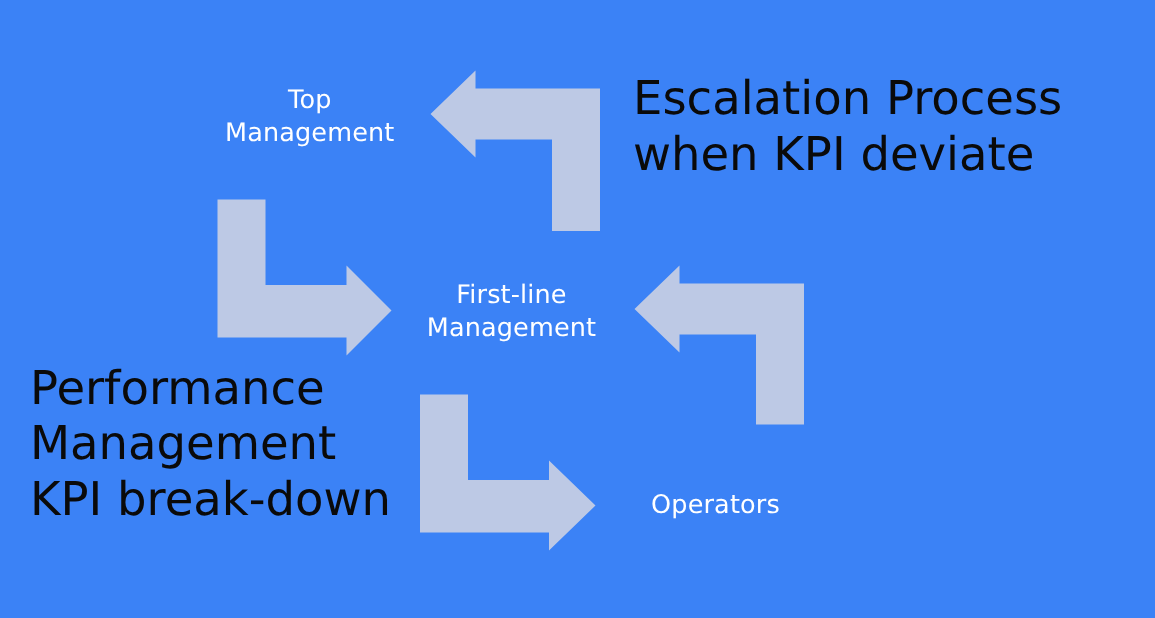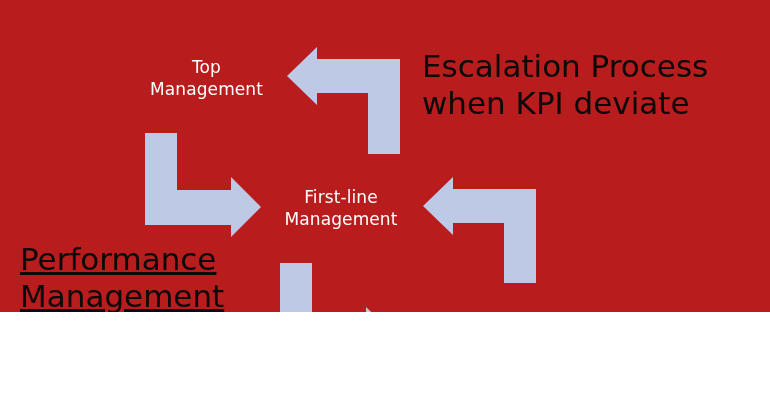--- a/index.html
+++ b/index.html
@@ -6,22 +6,22 @@
     margin: 0;
     padding: 0;
     background: #ffffff;
   }
   body {
     font-family: "DejaVu Sans", sans-serif;
   }
   #canvas {
     position: relative;
     width: 770px;
-    height: 312px;
-    background: #b91c1c;
+    height: 412px;
+    background: #3b82f6;
     overflow: hidden;
   }
   #arrow-layer {
     position: absolute;
     left: 0;
     top: 0;
     width: 770px;
     height: 412px;
   }
   .node-box {
@@ -68,21 +68,20 @@
     white-space: pre-line;
     z-index: 4;
   }
   #caption-escalation {
     left: 422px;
     top: 48px;
   }
   #caption-performance {
     left: 20px;
     top: 241px;
-    text-decoration: underline;
   }
 </style>
 </head>
 <body>
 
 <div id="canvas">
 
   <svg id="arrow-layer" viewBox="0 0 770 412" xmlns="http://www.w3.org/2000/svg">
 
     <polygon fill="#bdc9e5" points="145,133 177,133 177,190 231,190 231,177 261,207 231,237 231,225 145,225"></polygon>

